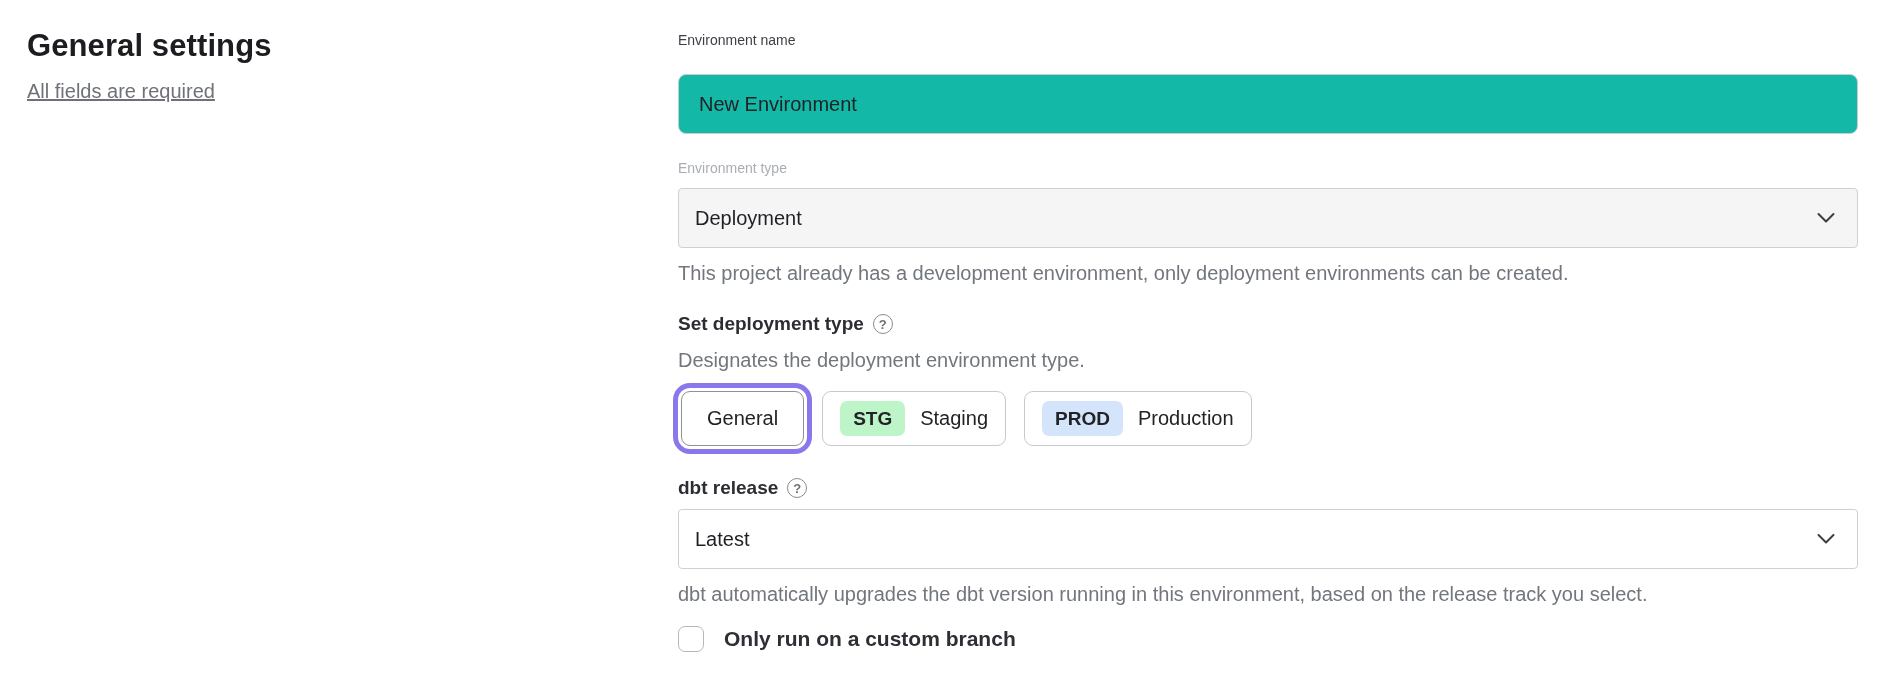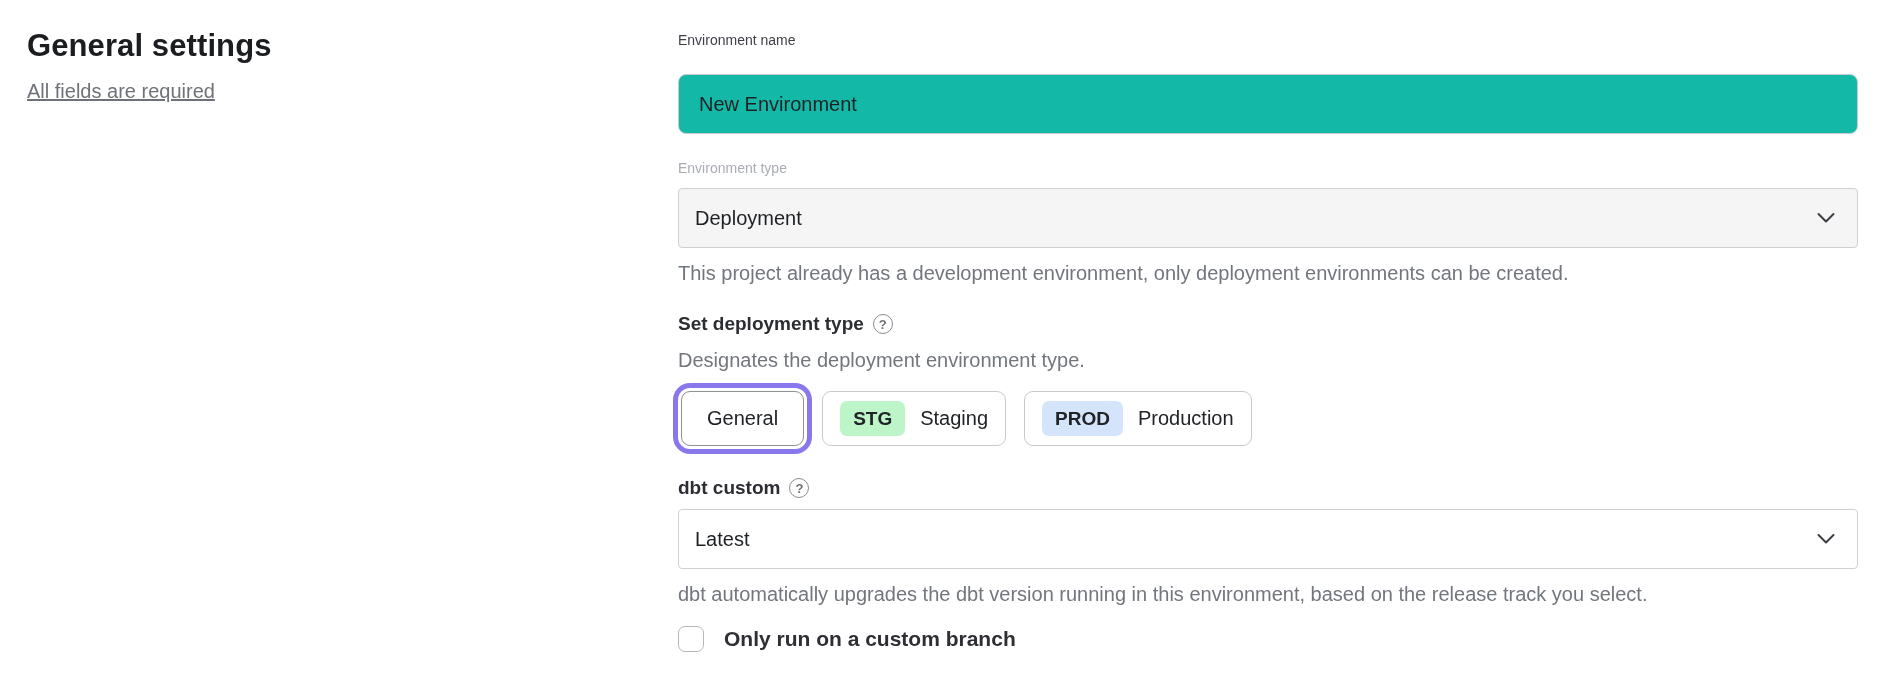--- a/index.html
+++ b/index.html
@@ -120,21 +120,21 @@
       <span>Staging</span>
     </button>
     <button class="type-btn">
       <span class="type-badge badge-prod">PROD</span>
       <span>Production</span>
     </button>
   </div>
 
   
   <div class="section-label-row" style="margin-top:29px;">
-    <span class="section-label">dbt custom</span>
+    <span class="section-label">dbt release</span>
     <span class="help-icon">?</span>
   </div>
   <div class="select-box">
     <span>Latest</span>
     <span class="select-chevron">
       <svg width="18" height="11" viewBox="0 0 18 11" fill="none">
         <path d="M1.5 1.5 L9 9 L16.5 1.5" stroke="#3a3d42" stroke-width="2" stroke-linecap="round" stroke-linejoin="round"></path>
       </svg>
     </span>
   </div>

